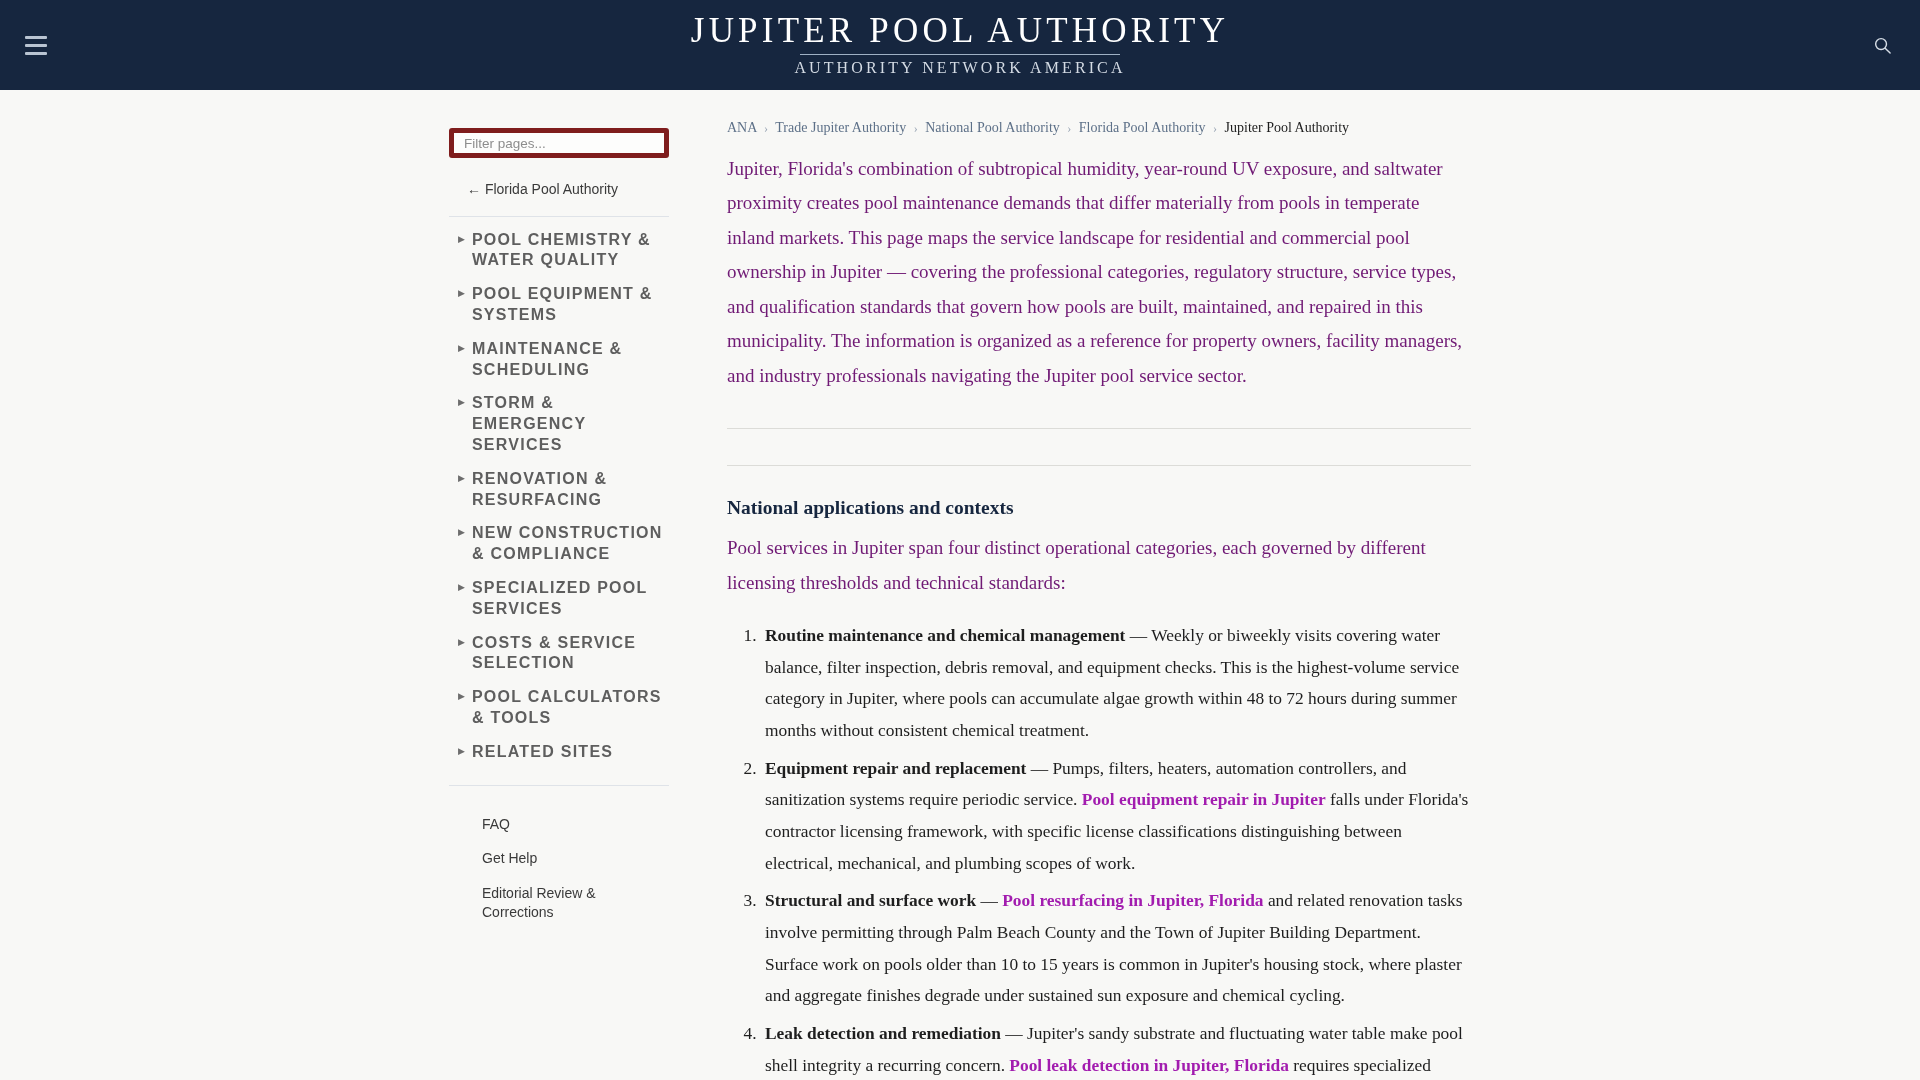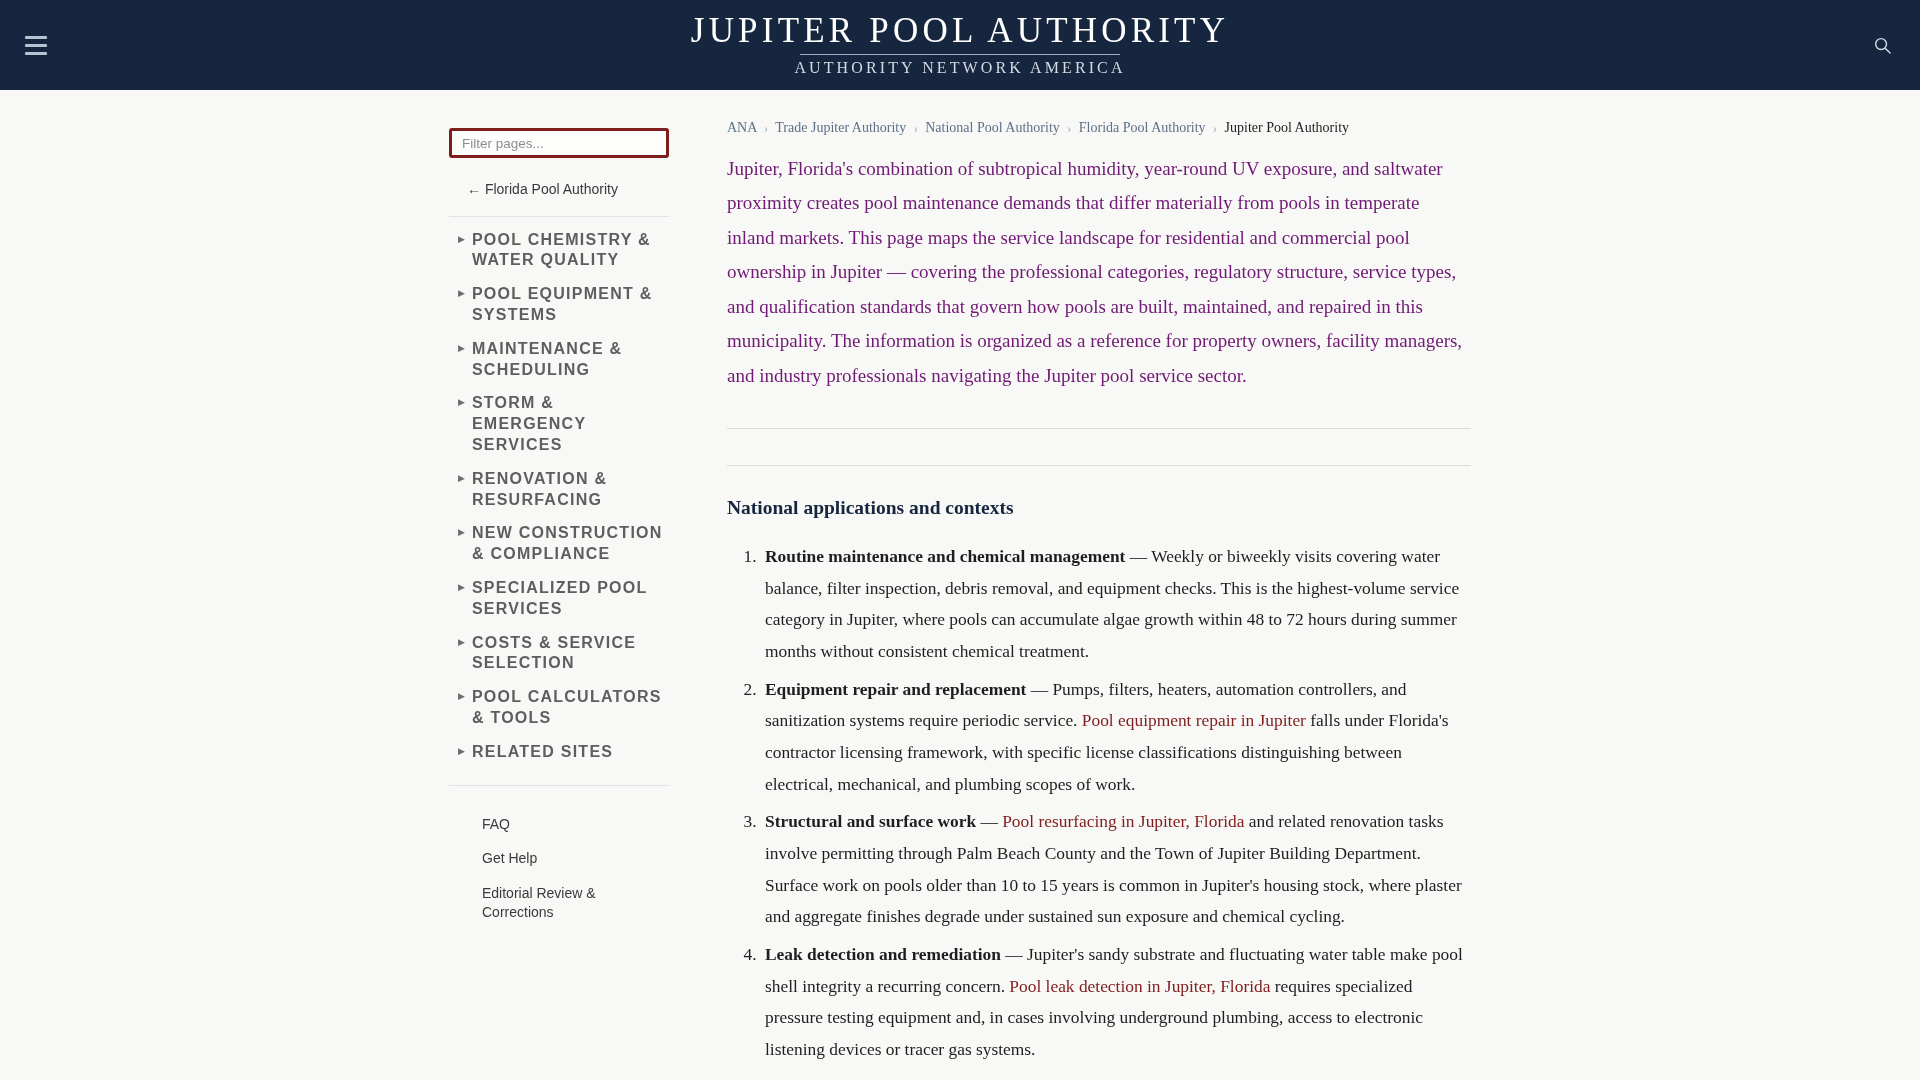--- a/index.html
+++ b/index.html
@@ -105,21 +105,21 @@
   
   .sidebar {
     width: 220px;
     flex: 0 0 220px;
     margin-right: 58px;
     padding-top: 16px;
   }
   .filter-input {
     width: 100%;
     height: 30px;
-    border: 3px solid #7f1d1d;
+    border: 5px solid #7f1d1d;
     border-radius: 3px;
     background: #fdfdfc;
     padding: 3px 10px;
     font-family: "Liberation Sans", sans-serif;
     font-size: 13.5px;
     color: #3c3c3c;
     outline: none;
   }
   .filter-input::placeholder { color: #8d8d8d; }
 
@@ -233,23 +233,24 @@
     padding-left: 34px;
     font-family: "Liberation Serif", serif;
     font-size: 17.4px;
     line-height: 1.82;
     color: #1e1e1e;
   }
   ol.items > li { margin-bottom: 6px; padding-left: 4px; }
   ol.items > li::marker { color: #1e1e1e; }
   .term { font-weight: 700; }
   .inline-link {
-    color: #7f1d1d;
+    color: #a21caf;
     text-decoration: none;
     cursor: pointer;
+    font-weight: bold;
   }
 </style>
 </head>
 <body>
 
 <header class="site-header">
   <button class="hamburger">
     <span></span>
     <span></span>
     <span></span>
@@ -350,20 +351,21 @@
       <span class="current">Jupiter Pool Authority</span>
     </nav>
 
     <p class="body-text">Jupiter, Florida's combination of subtropical humidity, year-round UV exposure, and saltwater proximity creates pool maintenance demands that differ materially from pools in temperate inland markets. This page maps the service landscape for residential and commercial pool ownership in Jupiter — covering the professional categories, regulatory structure, service types, and qualification standards that govern how pools are built, maintained, and repaired in this municipality. The information is organized as a reference for property owners, facility managers, and industry professionals navigating the Jupiter pool service sector.</p>
 
     <div class="content-divider"></div>
     <div class="content-divider second"></div>
 
     <h2 class="section-heading">National applications and contexts</h2>
 
+    <p class="body-text">Pool services in Jupiter span four distinct operational categories, each governed by different licensing thresholds and technical standards:</p>
 
     <ol class="items">
       <li>
         <span class="term">Routine maintenance and chemical management</span><span> — </span><span>Weekly or biweekly visits covering water balance, filter inspection, debris removal, and equipment checks. This is the highest-volume service category in Jupiter, where pools can accumulate algae growth within 48 to 72 hours during summer months without consistent chemical treatment.</span>
       </li>
       <li>
         <span class="term">Equipment repair and replacement</span><span> — </span><span>Pumps, filters, heaters, automation controllers, and sanitization systems require periodic service. </span><a class="inline-link">Pool equipment repair in Jupiter</a><span> falls under Florida's contractor licensing framework, with specific license classifications distinguishing between electrical, mechanical, and plumbing scopes of work.</span>
       </li>
       <li>
         <span class="term">Structural and surface work</span><span> — </span><span></span><a class="inline-link">Pool resurfacing in Jupiter, Florida</a><span> and related renovation tasks involve permitting through Palm Beach County and the Town of Jupiter Building Department. Surface work on pools older than 10 to 15 years is common in Jupiter's housing stock, where plaster and aggregate finishes degrade under sustained sun exposure and chemical cycling.</span>

